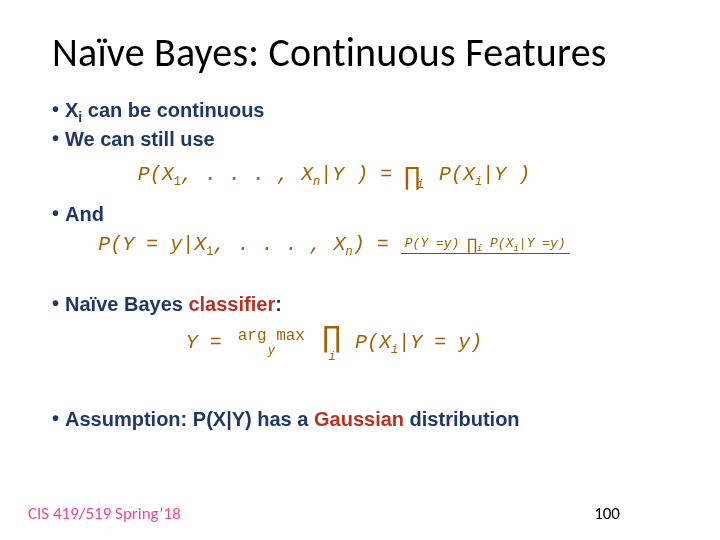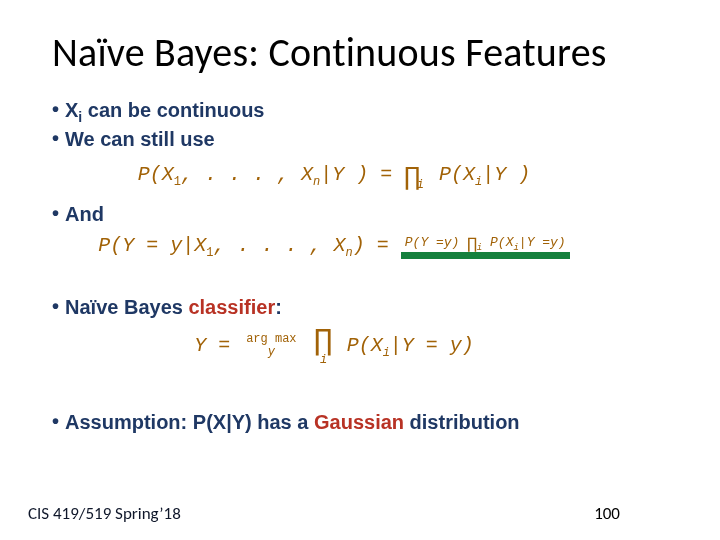--- a/index.html
+++ b/index.html
@@ -92,59 +92,59 @@
   .frac {
     display: inline-block;
     vertical-align: middle;
     text-align: center;
     font-size: 13px;
     line-height: 1.15;
   }
   .frac .num {
     display: block;
     padding: 0 4px 1px 4px;
-    border-bottom: 7px solid #15803d;
+    border-bottom: 1px solid #15803d;
   }
   .frac .den {
     display: block;
     padding: 1px 4px 0 4px;
   }
   .frac .prodsym2 {
     font-size: 16px;
     position: relative;
     top: 2px;
   }
   .frac sub, .frac sup { font-size: 9px; }
   .argmax {
     display: inline-block;
     vertical-align: middle;
     text-align: center;
     line-height: 1;
     font-style: normal;
     margin: 0 4px;
   }
-  .argmax .top { display:block; font-size: 12px; }
+  .argmax .top { display:block; font-size: 16px; }
   .argmax .bot { display:block; font-size: 12px; font-style: italic; margin-top: 1px; }
   .prodbig {
     display: inline-block;
     vertical-align: middle;
     text-align: center;
     line-height: 1;
     margin: 0 2px;
   }
   .prodbig .sym { display:block; font-size: 30px; font-style: normal; }
   .prodbig .bot { display:block; font-size: 12px; font-style: italic; margin-top: -2px; }
   .gap-md { height: 22px; }
   .gap-lg { height: 30px; }
   .footer-left {
     position: absolute;
     left: 28px;
     bottom: 16px;
     font-size: 17px;
-    color: #0f172a;
+    color: #ec4899;
     font-family: Calibri, Arial, sans-serif;
   }
   .footer-right {
     position: absolute;
     right: 36px;
     bottom: 16px;
     font-size: 17px;
     color: #000;
     font-family: Calibri, Arial, sans-serif;
   }

